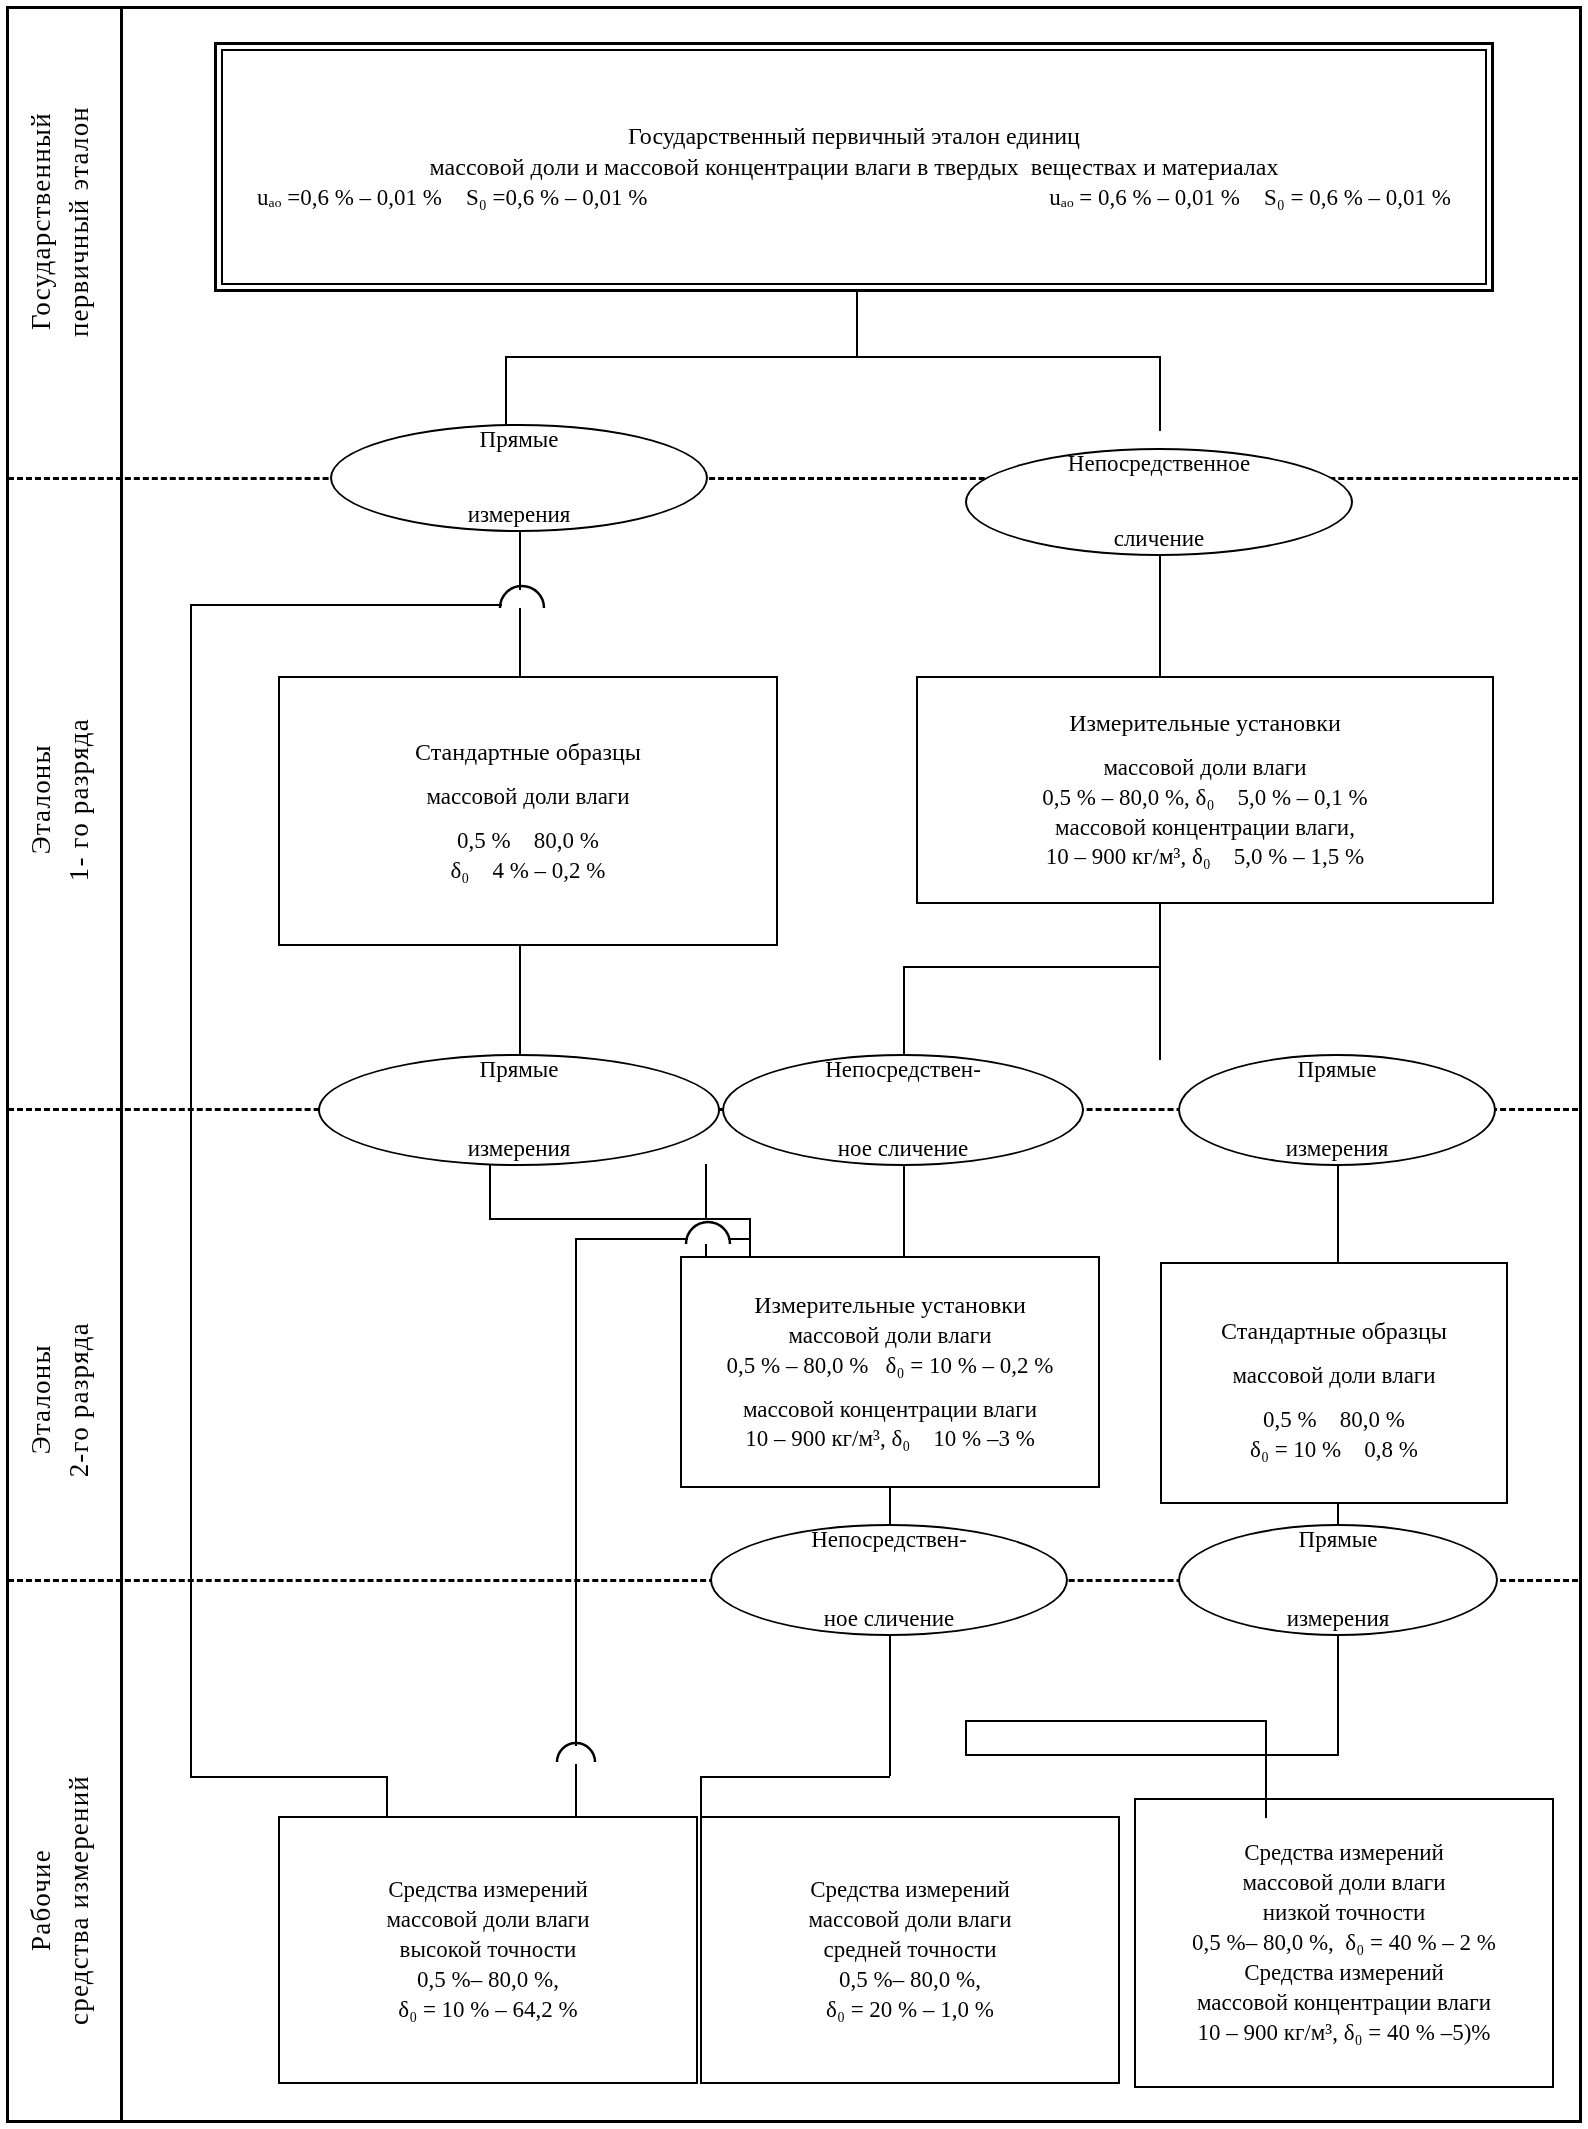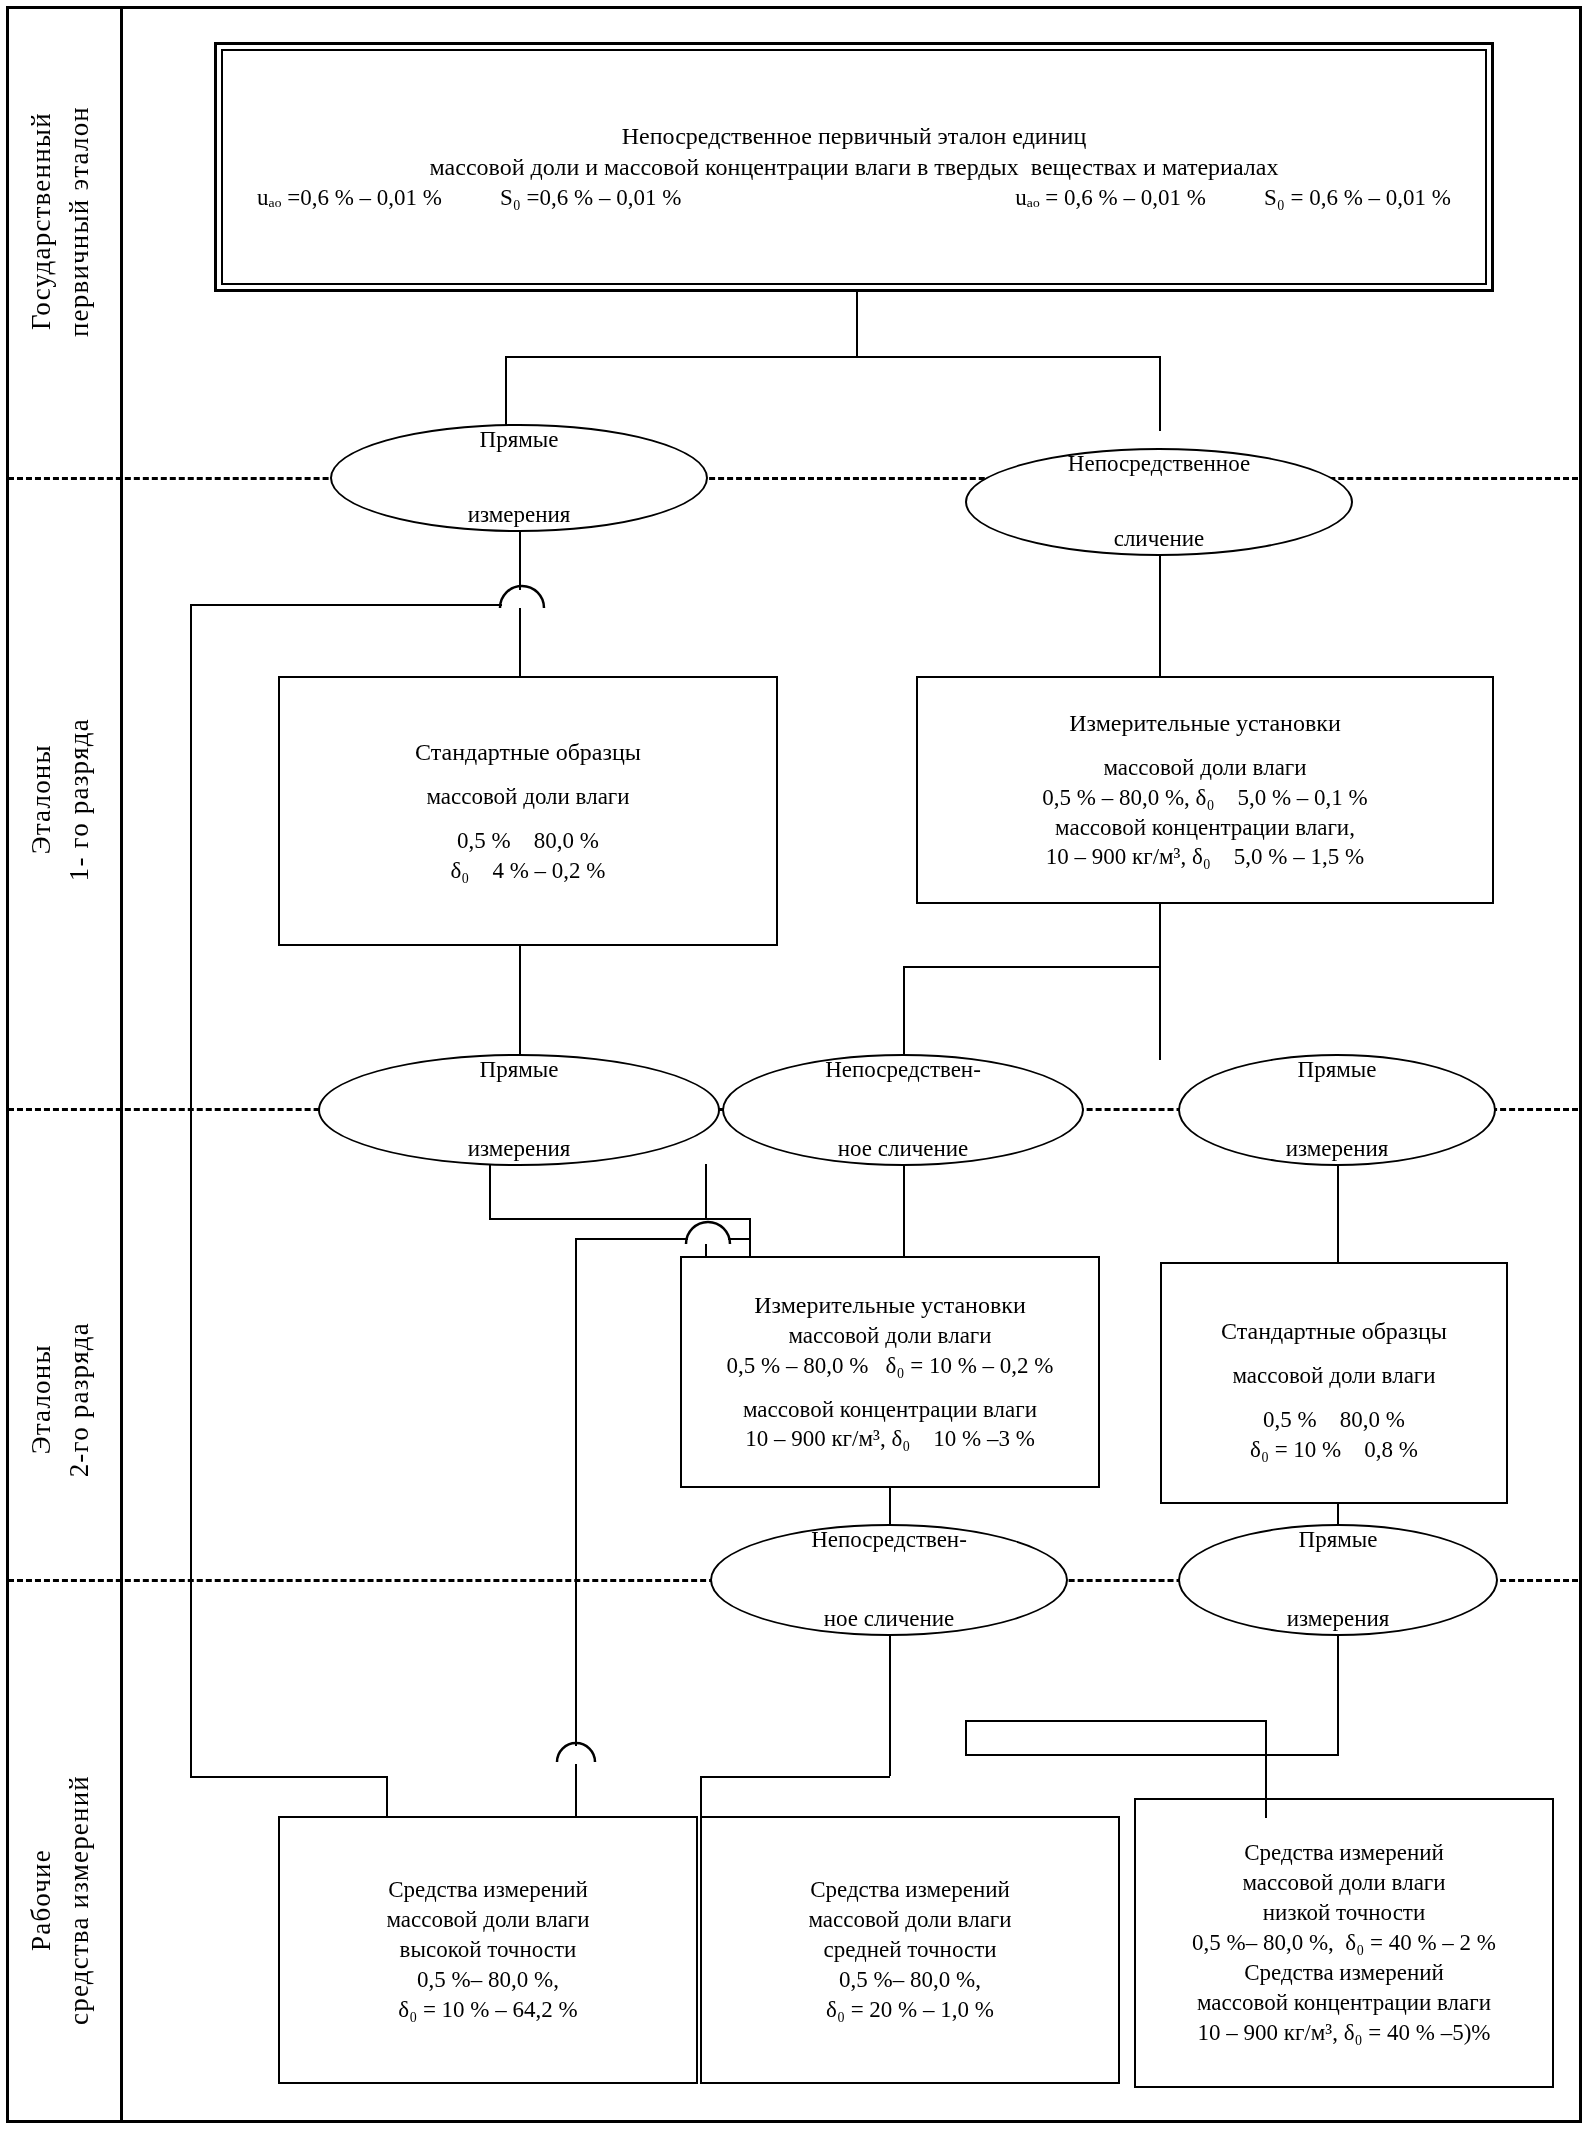--- a/index.html
+++ b/index.html
@@ -28,21 +28,21 @@
   .box.double{border:3px solid #000;padding:4px;}
   .box.double > .inner{border:2px solid #000;width:100%;height:100%;display:flex;
        flex-direction:column;align-items:center;justify-content:center;box-sizing:border-box;}
 
   .ln{display:block;white-space:pre;font-size:23px;line-height:1.30;}
   .ln.big{font-size:24px;}
   .spacer{height:14px;}
 
   
   .toprow{display:flex;width:100%;justify-content:space-between;padding:0 34px;box-sizing:border-box;}
-  .topcol{display:flex;gap:58px;}
+  .topcol{display:flex;gap:24px;}
   .hdrrow{display:flex;width:100%;justify-content:space-between;padding:0 92px;box-sizing:border-box;}
 
   
   .ell{position:absolute;box-sizing:border-box;border:2.5px solid #000;border-radius:50%;
        background:#fff;display:flex;flex-direction:column;align-items:center;justify-content:space-between;
        text-align:center;z-index:6;}
   .ell .ln{font-size:23px;line-height:1.26;}
 
   
   .h{position:absolute;height:0;border-top:2.5px solid #000;z-index:2;}
@@ -77,21 +77,21 @@
     <span class="vtxt">Рабочие
 средства измерений</span>
   </div>
 
   <div class="dash" style="top:477px;"></div>
   <div class="dash" style="top:1108px;"></div>
   <div class="dash" style="top:1579px;"></div>
 
   <div class="box double" style="left:214px;top:42px;width:1280px;height:250px;">
     <div class="inner">
-      <span class="ln big">Непосредственное первичный эталон единиц</span>
+      <span class="ln big">Государственный первичный эталон единиц</span>
       <span class="ln big">массовой доли и массовой концентрации влаги в твердых  веществах и материалах</span>
       <div class="toprow">
         <span class="topcol">
           <span class="ln">uₐₒ =0,6 % – 0,01 %</span>
           <span class="ln">S₀ =0,6 % – 0,01 %</span>
         </span>
         <span class="topcol">
           <span class="ln">uₐₒ = 0,6 % – 0,01 %</span>
           <span class="ln">S₀ = 0,6 % – 0,01 %</span>
         </span>

